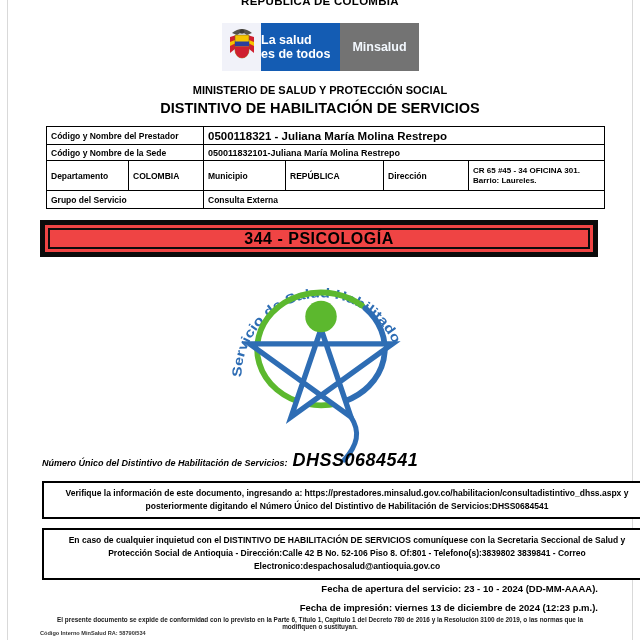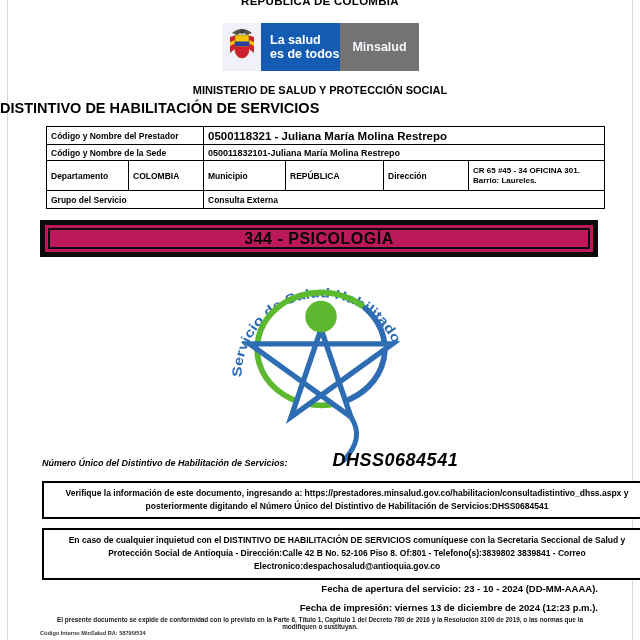--- a/index.html
+++ b/index.html
@@ -12,53 +12,53 @@
 
   .republic {
     position:absolute; top:-5px; left:0; right:0; text-align:center;
     font-weight:bold; font-size:11.5px; letter-spacing:.3px;
   }
 
   .gov-logo { position:absolute; left:222px; top:23px; width:197px; height:48px; display:flex; }
   .coat-panel { width:39px; background:#f1f2f9; display:flex; align-items:center; justify-content:center; }
   .slogan-panel {
     width:79px; background:#145cb3; color:#fff; display:flex; flex-direction:column;
-    justify-content:center; padding-left:9px; box-sizing:border-box;
+    justify-content:center; box-sizing:border-box;
     font-weight:bold; font-size:12.5px; line-height:1.15;
   }
   .brand-panel {
     width:79px; background:#737373; color:#f2f7fd; display:flex; align-items:center;
     justify-content:center; font-weight:bold; font-size:12.5px;
   }
 
   .ministry { position:absolute; top:84px; left:0; right:0; text-align:center; font-weight:bold; font-size:11px; }
-  .doc-title { position:absolute; top:100px; left:0; right:0; font-weight:bold; font-size:14.5px; }
+  .doc-title { position:absolute; top:100px; left:0; right:0; text-align:center; font-weight:bold; font-size:14.5px; }
 
   table.info { position:absolute; left:40px; top:126px; width:558px; border-collapse:collapse; table-layout:fixed;margin-left:6px; }
   table.info td { border:1px solid #000; padding:1px 4px; font-weight:bold; vertical-align:middle; overflow:hidden; }
   .lbl    { font-size:8.5px; }
   .val-lg { font-size:11.5px; }
   .val-md { font-size:9px; }
   .val-sm { font-size:8.5px; }
   .addr   { font-size:8px; line-height:1.25; padding:1px 3px; }
   .r1 { height:18px; } .r2 { height:16px; } .r3 { height:30px; } .r4 { height:18px; }
 
   .banner {
     position:absolute; left:40px; top:220px; width:558px; height:37px;
-    border:5px solid #0b0b0b; box-sizing:border-box; padding:3px; background:#be185d;
+    border:5px solid #0b0b0b; box-sizing:border-box; padding:3px; background:#ef4444;
   }
   .banner-inner {
     border:2px solid #0b0b0b; height:100%; box-sizing:border-box;
     display:flex; align-items:center; justify-content:center;
     font-weight:bold; font-size:16px; letter-spacing:.5px;
   }
 
   .seal { position:absolute; left:228px; top:261px; }
 
-  .dhss-row { position:absolute; left:42px; top:450px; display:flex; align-items:baseline;gap:40px; }
+  .dhss-row { position:absolute; left:42px; top:450px; display:flex; align-items:baseline; }
   .dhss-label  { font-style:italic; font-weight:bold; font-size:9px; }
   .dhss-number { font-style:italic; font-weight:bold; font-size:18px; margin-left:5px; letter-spacing:.5px; }
 
   .note-box {
     position:absolute; left:42px; width:610px; box-sizing:border-box;
     border:2px solid #000; font-weight:bold; font-size:8.5px; text-align:center;
     line-height:1.55; padding:4px 6px; background:#fff;
   }
   .verify  { top:481px; }
   .contact { top:528px; }

